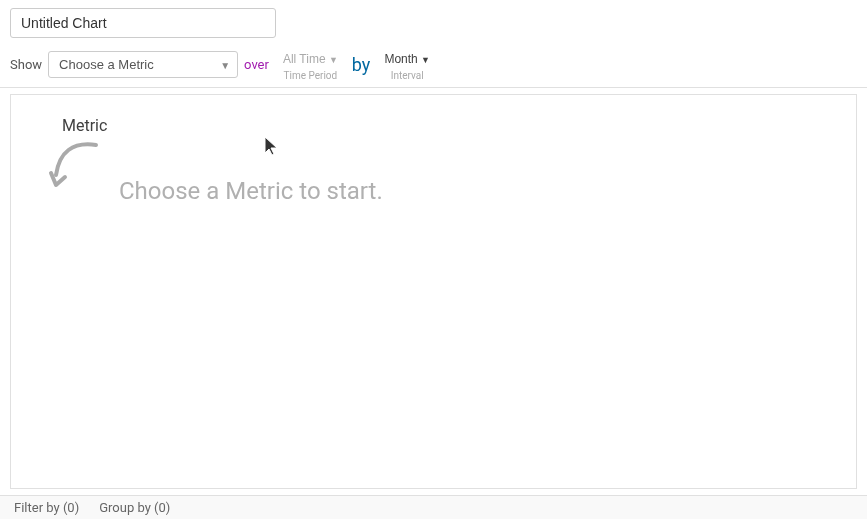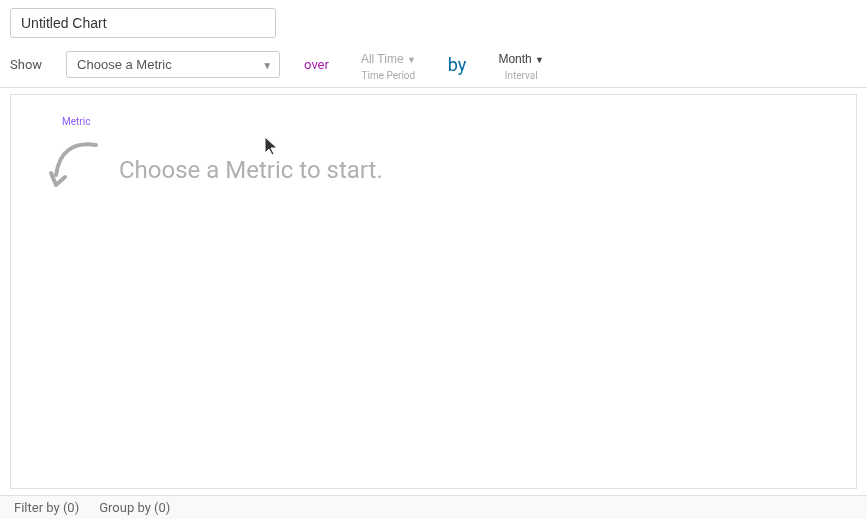--- a/index.html
+++ b/index.html
@@ -35,21 +35,21 @@
       outline: none;
       background: #fff;
     }
 
     
     .controls-bar {
       display: flex;
       align-items: center;
       padding: 6px 10px;
       background: #fff;
-      gap: 24px;
+      gap: 6px;
       border-bottom: 1px solid #e0e0e0;
       flex-wrap: nowrap;
     }
 
     .show-label {
       font-size: 13px;
       color: #555;
       white-space: nowrap;
     }
 
@@ -60,21 +60,21 @@
     .metric-select {
       appearance: none;
       -webkit-appearance: none;
       padding: 5px 28px 5px 10px;
       font-size: 13px;
       color: #555;
       border: 1px solid #ccc;
       border-radius: 3px;
       background: #fff;
       cursor: pointer;
-      width: 214px;
+      width: 190px;
       outline: none;
     }
 
     .select-arrow {
       position: absolute;
       right: 8px;
       top: 50%;
       transform: translateY(-50%);
       pointer-events: none;
       color: #888;
@@ -114,22 +114,22 @@
       border-radius: 3px;
       white-space: nowrap;
       text-align: center;
     }
 
     
     .dropdown-hint {
       position: absolute;
       top: 72px;
       left: 58px;
-      font-size: 10px;
-      color: #8b5cf6;
+      font-size: 16px;
+      color: #404040;
       background: #fff;
       padding: 2px 4px;
       z-index: 10;
     }
 
     
     .chart-area {
       flex: 1;
       background: #fff;
       border: 1px solid #e0e0e0;
@@ -137,21 +137,21 @@
       display: flex;
       align-items: flex-start;
       justify-content: flex-start;
       position: relative;
       overflow: hidden;
     }
 
     .empty-state {
       display: flex;
       flex-direction: row;
-      align-items: center;
+      align-items: flex-end;
       margin-top: 40px;
       margin-left: 30px;
     }
 
     .arrow-icon {
       width: 70px;
       height: 70px;
       flex-shrink: 0;
     }
 

